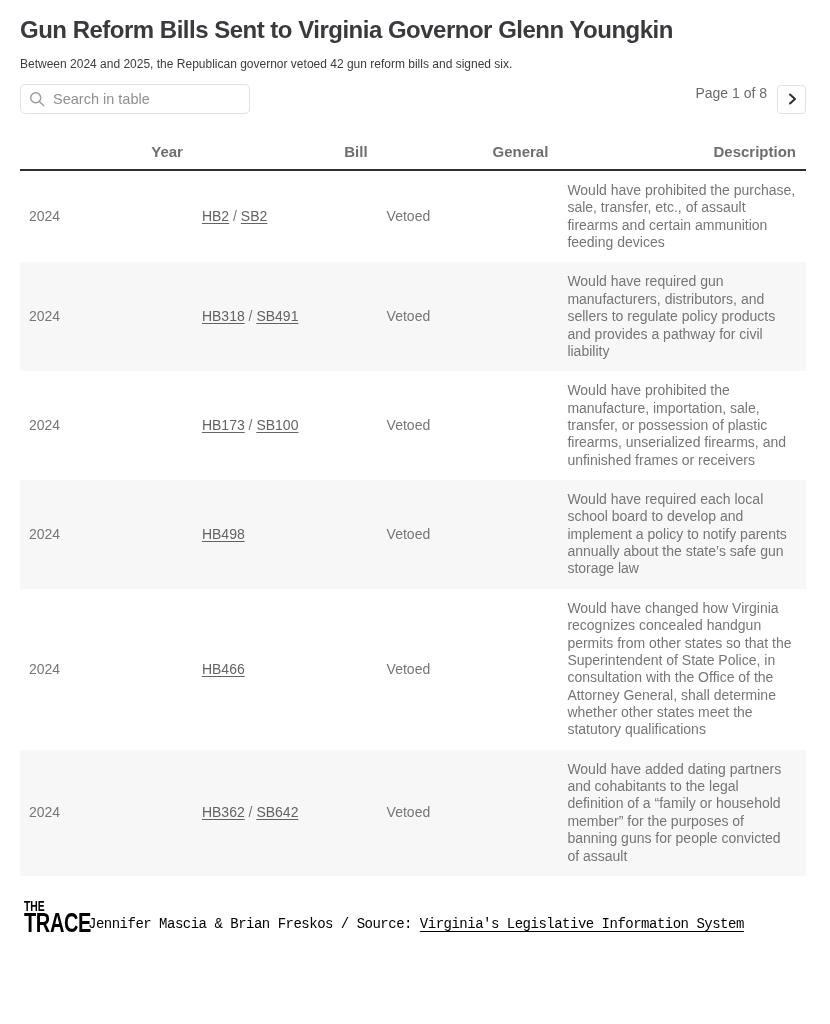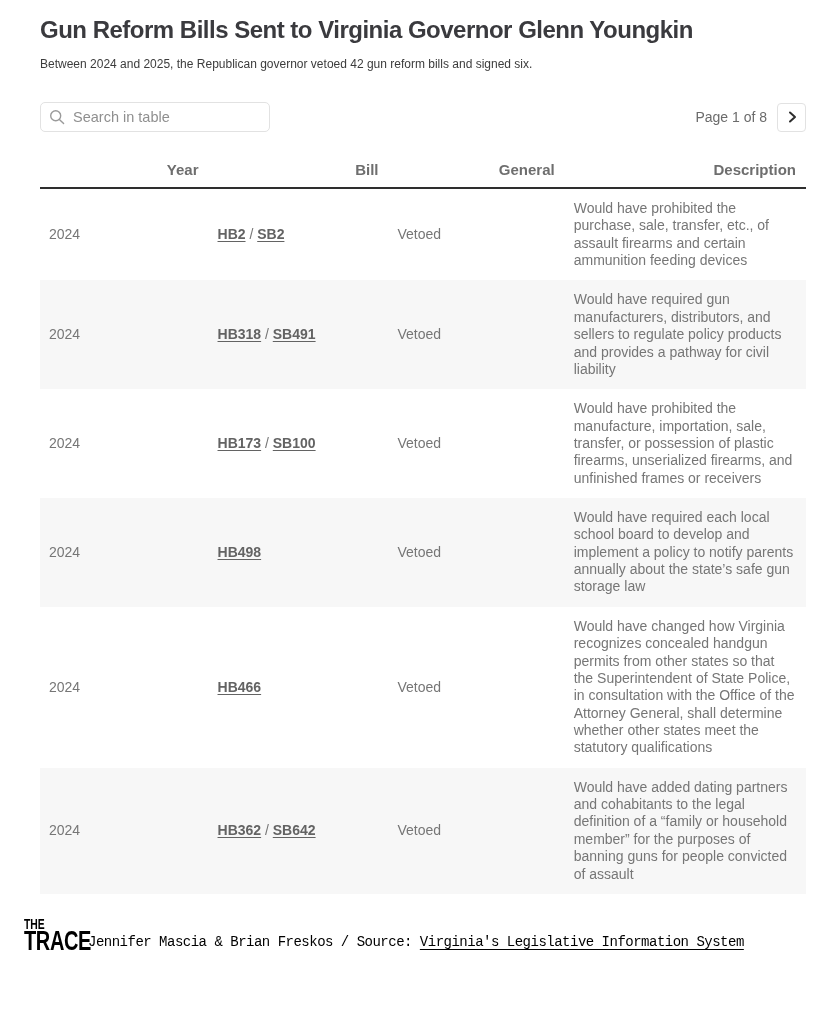--- a/index.html
+++ b/index.html
@@ -13,37 +13,37 @@
     --border-light:#e2e2e2;
     --muted-icon:#9a9a9a;
   }
   *{box-sizing:border-box;margin:0;padding:0;}
   html,body{background:#ffffff;}
   body{
     width:830px;
     font-family:"Liberation Sans","DejaVu Sans",sans-serif;
     color:var(--body-text);
   }
-  .container{padding:14px 24px 0 40px;}
+  .container{padding:14px 24px 0 20px;}
 
   .page-title{
     font-size:24px;
     font-weight:bold;
     letter-spacing:-0.5px;
     color:var(--title-text);
     margin-top:2px;
   }
   .page-subtitle{
     font-size:12px;
     color:var(--subtitle-text);
     margin-top:13px;
   }
 
   .toolbar{
-    margin-top:31px;
+    margin-top:13px;
     display:flex;
     align-items:center;
     justify-content:space-between;
     gap:48px;
   }
   .search-wrap{position:relative;width:230px;height:30px;}
   .search-input{
     width:100%;height:100%;
     border:1px solid var(--border-light);
     border-radius:5px;
@@ -51,21 +51,21 @@
     font-family:"Liberation Sans","DejaVu Sans",sans-serif;
     font-size:14.5px;
     color:#333;
     outline:none;
   }
   .search-input::placeholder{color:#8f8f8f;opacity:1;}
   .search-icon{
     position:absolute;left:9px;top:7px;width:16px;height:16px;
     pointer-events:none;
   }
-  .pager{display:flex;align-items:center;}
+  .pager{display:flex;align-items:flex-start;}
   .pager-label{font-size:14px;color:#6b6b6b;margin-right:10px;}
   .pager-next{
     width:29px;height:29px;
     background:#fff;
     border:1px solid var(--border-light);
     border-radius:4px;
     display:flex;align-items:center;justify-content:center;
     cursor:pointer;
   }
 
@@ -92,21 +92,20 @@
     color:var(--body-text);
     padding:11px 10px 11px 9px;
     vertical-align:middle;
     line-height:1.24;
   }
   tbody tr:nth-child(even){background:var(--alt-row-bg);}
   .bill-link{
     color:var(--link-text);
     text-decoration:underline;
     text-underline-offset:2px;
-    font-weight:bold;
   }
   .bill-sep{color:var(--body-text);}
 
   .footer{
     display:flex;
     align-items:flex-end;
     padding:25px 24px 16px 24px;
   }
   .logo{
     width:64px;

